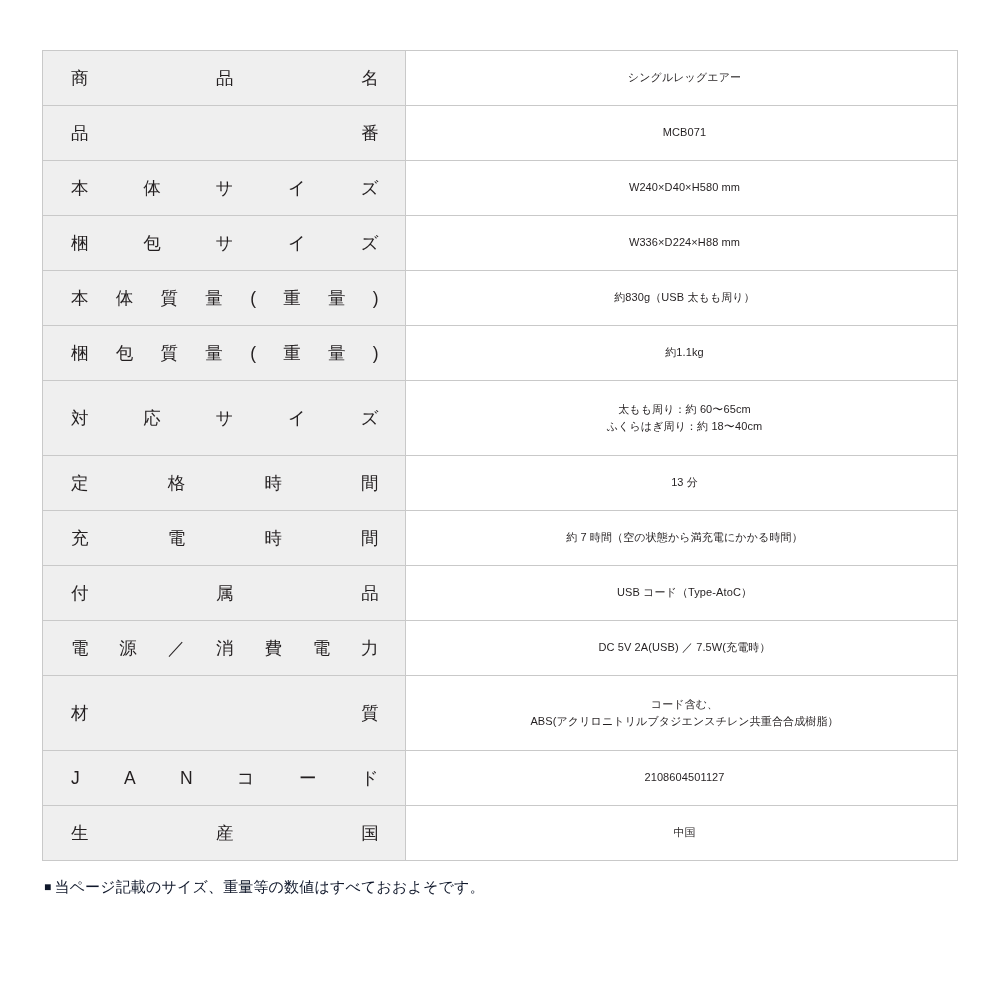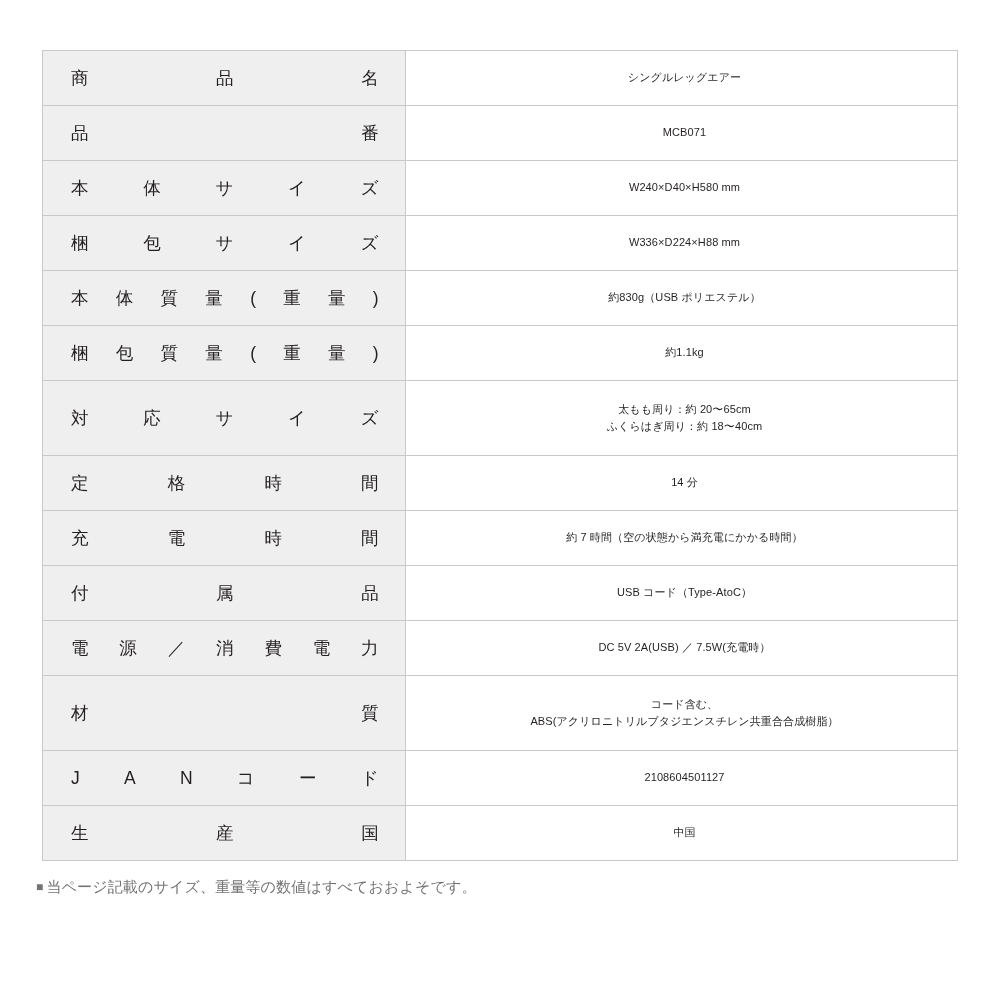--- a/index.html
+++ b/index.html
@@ -73,25 +73,25 @@
   }
   td.value .line {
     display: block;
     white-space: nowrap;
   }
   tr.tall th.label, tr.tall td.value {
     height: 74px;
   }
   .note {
     position: absolute;
-    left: 36px;
+    left: 44px;
     top: 878px;
     font-size: 15px;
     letter-spacing: 0.01em;
-    color: #737373;
+    color: #0f172a;
     font-family: Liberation Serif, serif;
   }
   .note .mark {
     font-size: 12px;
     vertical-align: 1.5px;
     margin-right: 3px;
   }
 </style>
 </head>
 <body>
@@ -159,21 +159,21 @@
                 <span>体</span>
                 <span>質</span>
                 <span>量</span>
                 <span>(</span>
                 <span>重</span>
                 <span>量</span>
                 <span>)</span>
               </div>
             </th>
             <td class="value">
-              <span class="line">約830g（USB ポリエステル）</span>
+              <span class="line">約830g（USB 太もも周り）</span>
             </td>
           </tr>
           <tr>
             <th class="label">
               <div class="label-inner">
                 <span>梱</span>
                 <span>包</span>
                 <span>質</span>
                 <span>量</span>
                 <span>(</span>
@@ -190,35 +190,35 @@
             <th class="label">
               <div class="label-inner">
                 <span>対</span>
                 <span>応</span>
                 <span>サ</span>
                 <span>イ</span>
                 <span>ズ</span>
               </div>
             </th>
             <td class="value">
-              <span class="line">太もも周り：約 20〜65cm</span>
+              <span class="line">太もも周り：約 60〜65cm</span>
               <span class="line">ふくらはぎ周り：約 18〜40cm</span>
             </td>
           </tr>
           <tr>
             <th class="label">
               <div class="label-inner">
                 <span>定</span>
                 <span>格</span>
                 <span>時</span>
                 <span>間</span>
               </div>
             </th>
             <td class="value">
-              <span class="line">14 分</span>
+              <span class="line">13 分</span>
             </td>
           </tr>
           <tr>
             <th class="label">
               <div class="label-inner">
                 <span>充</span>
                 <span>電</span>
                 <span>時</span>
                 <span>間</span>
               </div>

